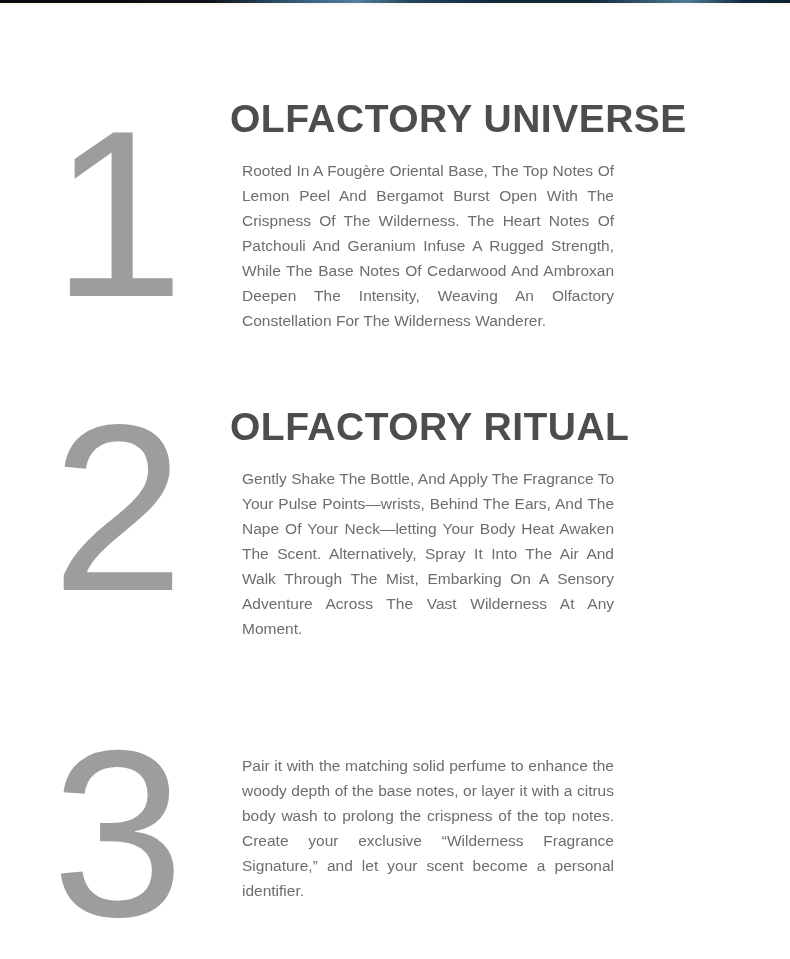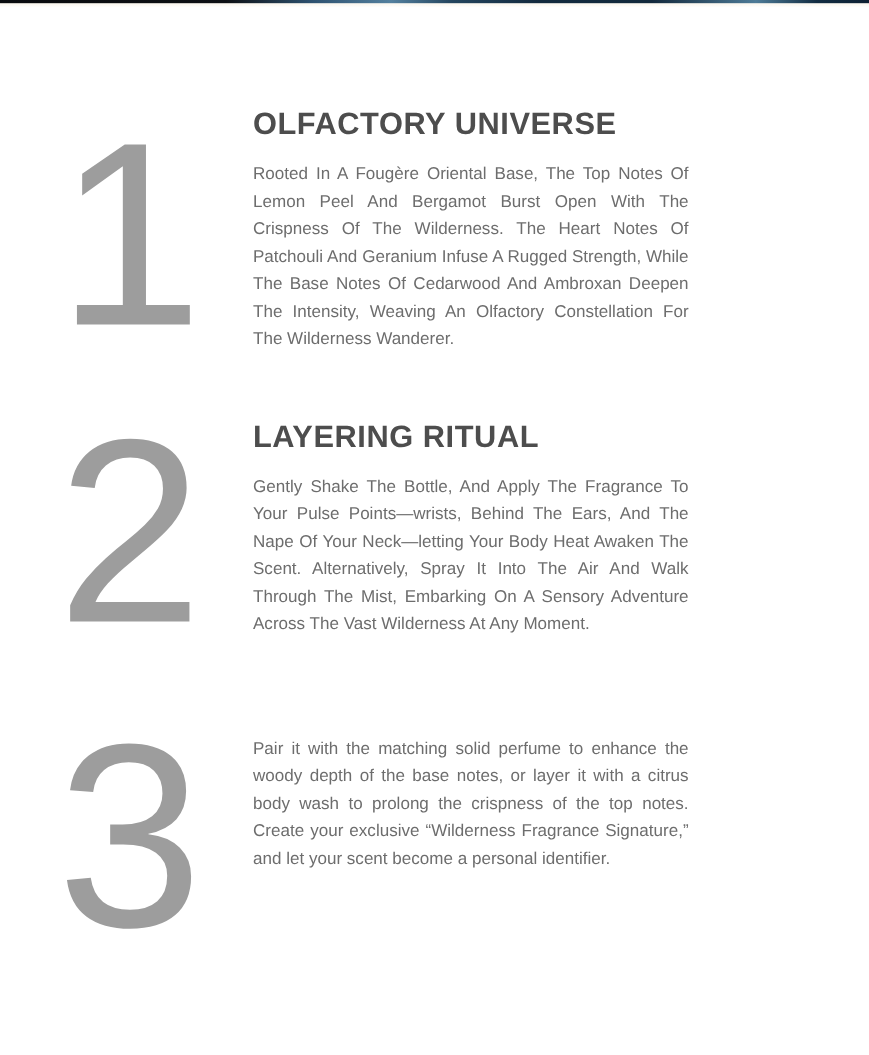--- a/index.html
+++ b/index.html
@@ -49,28 +49,28 @@
       letter-spacing:-6px;
       color:var(--number);
       user-select:none;
     }
     .content-col{
       flex:0 0 396px;
       width:396px;
     }
     .section-title{
       margin:0 0 17px 0;
-      font-size:28px;
+      font-size:39px;
       font-weight:bold;
       letter-spacing:.5px;
       color:var(--heading);
       white-space:nowrap;
     }
     .section-body{
-      margin:0;
+      margin:12px;
       font-size:15.5px;
       line-height:25px;
       color:var(--body-text);
       text-align:justify;
       text-justify:inter-word;
     }
     .s1 .num-col{padding-top:24px;}
     .s2{margin-top:60px;}
     .s2 .num-col{padding-top:10px;}
     .s3{margin-top:88px;}
@@ -92,21 +92,21 @@
       <h2 class="section-title">OLFACTORY UNIVERSE</h2>
       <p class="section-body">Rooted In A Fougère Oriental Base, The Top Notes Of Lemon Peel And Bergamot Burst Open With The Crispness Of The Wilderness. The Heart Notes Of Patchouli And Geranium Infuse A Rugged Strength, While The Base Notes Of Cedarwood And Ambroxan Deepen The Intensity, Weaving An Olfactory Constellation For The Wilderness Wanderer.</p>
     </div>
   </section>
 
   <section class="section s2">
     <div class="num-col">
       <div class="big-number">2</div>
     </div>
     <div class="content-col">
-      <h2 class="section-title">LAYERING RITUAL</h2>
+      <h2 class="section-title">OLFACTORY RITUAL</h2>
       <p class="section-body">Gently Shake The Bottle, And Apply The Fragrance To Your Pulse Points—wrists, Behind The Ears, And The Nape Of Your Neck—letting Your Body Heat Awaken The Scent. Alternatively, Spray It Into The Air And Walk Through The Mist, Embarking On A Sensory Adventure Across The Vast Wilderness At Any Moment.</p>
     </div>
   </section>
 
   <section class="section s3">
     <div class="num-col">
       <div class="big-number">3</div>
     </div>
     <div class="content-col">
       <p class="section-body">Pair it with the matching solid perfume to enhance the woody depth of the base notes, or layer it with a citrus body wash to prolong the crispness of the top notes. Create your exclusive “Wilderness Fragrance Signature,” and let your scent become a personal identifier.</p>

